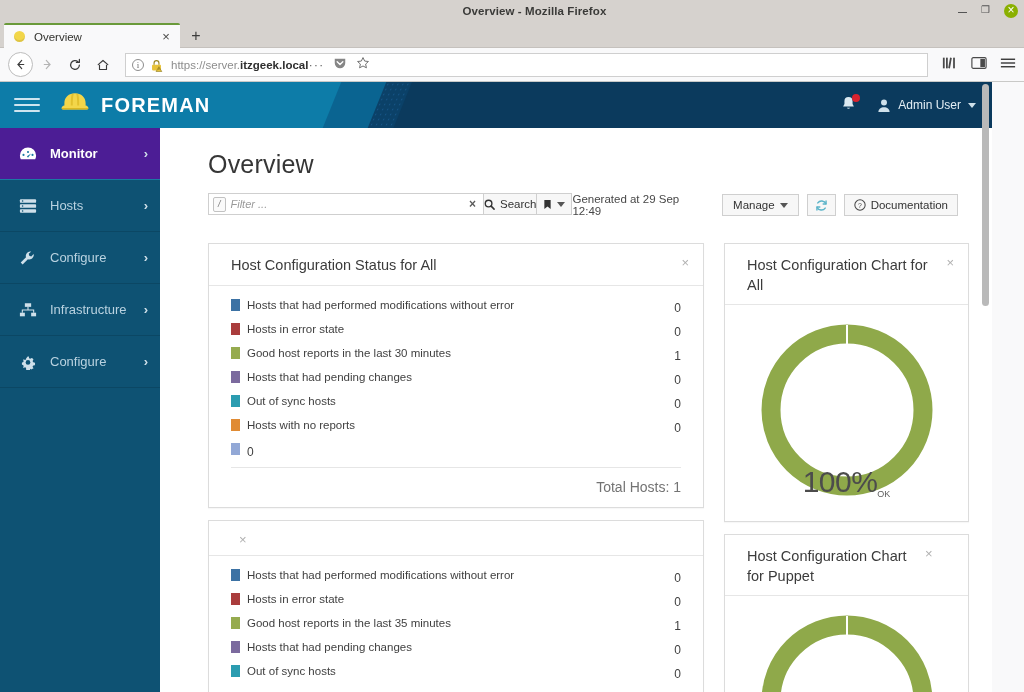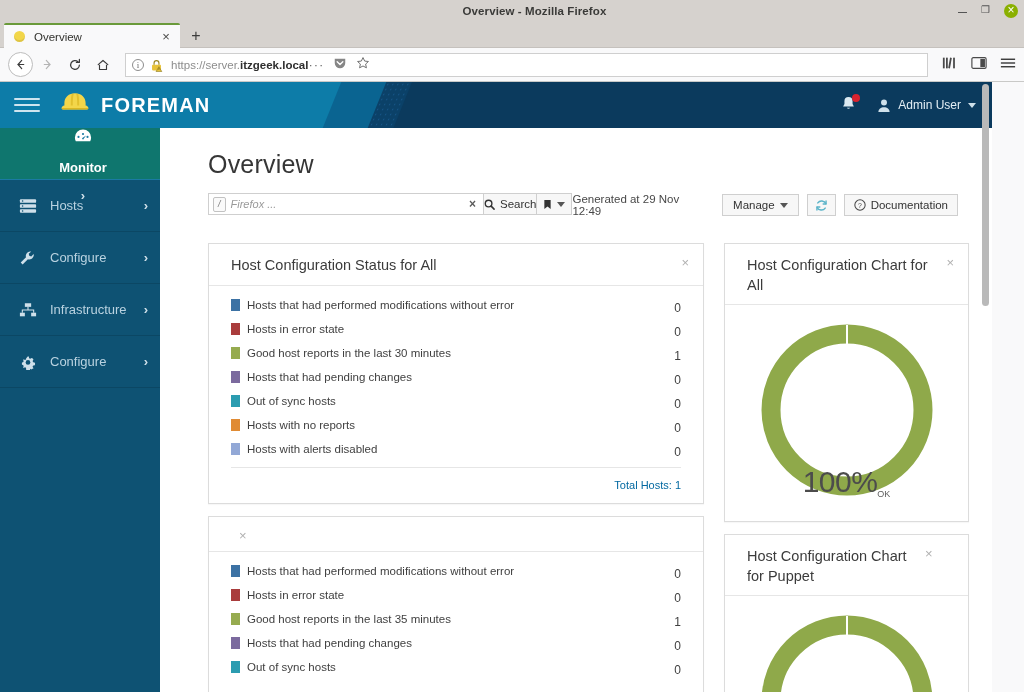--- a/index.html
+++ b/index.html
@@ -176,23 +176,22 @@
   .sidebar {
     width: 160px; flex: 0 0 160px; background: #0e5273;
     position: relative; z-index: 2;
   }
   .side-item {
     height: 52px; display: flex; align-items: center; padding: 0 12px 0 18px;
     color: #b9d2e0; font-size: 13px; gap: 13px;
     border-bottom: 1px solid #0b4764;
   }
   .side-item.active {
-    background: #0f766e; color: #fff; font-weight: bold;
+    background: #4c1d95; color: #fff; font-weight: bold;
     border-bottom-color: #1b7aa3;
-    flex-direction: column;
   }
   .side-icon { width: 19px; display: flex; justify-content: center; flex: 0 0 19px; }
   .side-label { flex: 1 1 auto; }
   .side-chev {
     font-size: 13px; color: #cfe0ea; font-weight: bold;
   }
 
   .content {
     flex: 1 1 auto; background: #fff; position: relative;
     padding: 22px 34px 0 48px; overflow: hidden;
@@ -245,21 +244,21 @@
 
   .card-body { padding: 10px 22px 12px 22px; }
   .legend-row {
     display: flex; align-items: center; height: 19px; margin-bottom: 5px;
   }
   .sw { width: 9px; height: 12px; flex: 0 0 9px; margin-right: 7px; }
   .lg-label { font-size: 11.5px; color: #3f3f3f; flex: 1 1 auto; }
   .lg-val { font-size: 12px; color: #3f3f3f; align-self: flex-end; }
   .total-row {
     border-top: 1px solid #e6e6e6; margin-top: 8px; padding-top: 11px;
-    text-align: right; font-size: 11px; color: #0369a1;
+    text-align: right; font-size: 14px; color: #737373;
   }
 
   .donut-wrap { padding: 16px 0 22px; display: flex; justify-content: center; }
   .donut { position: relative; width: 178px; height: 178px; }
   .donut-center {
     position: absolute; inset: 0; display: flex; flex-direction: row;
     align-items: flex-end; justify-content: center;
   }
   .donut-pct { font-size: 30px; color: #4c4c4c; letter-spacing: -.5px; }
   .donut-lbl { font-size: 9px; color: #5e5e5e; margin-top: -8px; }
@@ -492,40 +491,40 @@
         </div>
       </div>
 
       <div class="content">
         <h1 class="page-title">Overview</h1>
 
         <div class="toolbar">
           <div class="search-group">
             <div class="filter-box">
               <span class="kbd-slash">/</span>
-              <span class="filter-ph">Firefox ...</span>
+              <span class="filter-ph">Filter ...</span>
               <span class="filter-clear">×</span>
             </div>
             <button class="btn">
               <svg width="11" height="11" viewBox="0 0 12 12">
                   <circle cx="5" cy="5" r="3.6" fill="none" stroke="#333" stroke-width="1.5"></circle>
                   <path d="M7.8 7.8 11 11" stroke="#333" stroke-width="1.7" stroke-linecap="round"></path>
                 </svg>
               <span>Search</span>
             </button>
             <button class="btn btn-bm">
               <svg width="9" height="11" viewBox="0 0 10 12">
                   <path d="M1.5 1h7v10L5 8.2 1.5 11z" fill="#333"></path>
                 </svg>
               <span class="caret-dn" style="border-top-color:#555"></span>
             </button>
           </div>
 
           <div class="toolbar-right">
-            <span class="genat">Generated at 29 Nov 12:49</span>
+            <span class="genat">Generated at 29 Sep 12:49</span>
             <button class="btn" style="margin-left:16px;padding:0 10px">
               <span>Manage</span>
               <span class="caret-dn" style="border-top-color:#555"></span>
             </button>
             <button class="btn" style="margin-left:0;padding:0 7px">
               <svg width="13" height="13" viewBox="0 0 14 14">
                   <path d="M11.7 5.2A5 5 0 0 0 3 4.2" fill="none" stroke="#5bb4c9" stroke-width="1.5" stroke-linecap="round"></path>
                   <path d="M2.3 8.8a5 5 0 0 0 8.7 1" fill="none" stroke="#5bb4c9" stroke-width="1.5" stroke-linecap="round"></path>
                   <path d="M11.9 2.2v3.2H8.8M2.1 11.8V8.6h3.1" fill="none" stroke="#5bb4c9" stroke-width="1.5" stroke-linecap="round" stroke-linejoin="round"></path>
                 </svg>
@@ -575,21 +574,20 @@
                   <span class="lg-label">Out of sync hosts</span>
                   <span class="lg-val">0</span>
                 </div>
                 <div class="legend-row">
                   <span class="sw" style="background:#e08b34"></span>
                   <span class="lg-label">Hosts with no reports</span>
                   <span class="lg-val">0</span>
                 </div>
                 <div class="legend-row">
                   <span class="sw" style="background:#92a8d6"></span>
-                  <span class="lg-label">Hosts with alerts disabled</span>
                   <span class="lg-val">0</span>
                 </div>
                 <div class="total-row">Total Hosts: 1</div>
               </div>
             </div>
 
             <div class="card">
               <div class="card-head">
                 <span class="card-x">×</span>
               </div>

